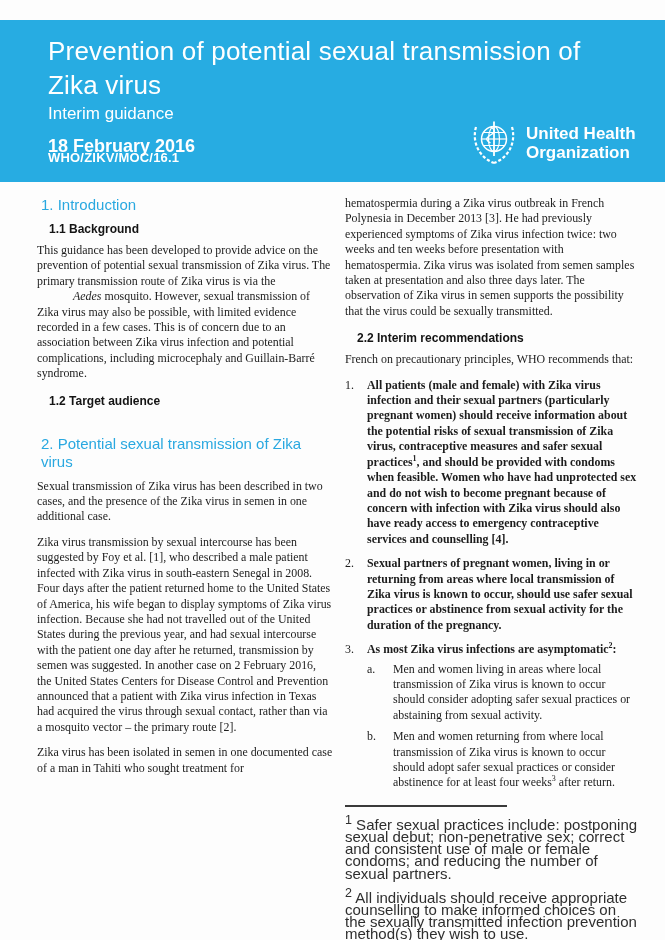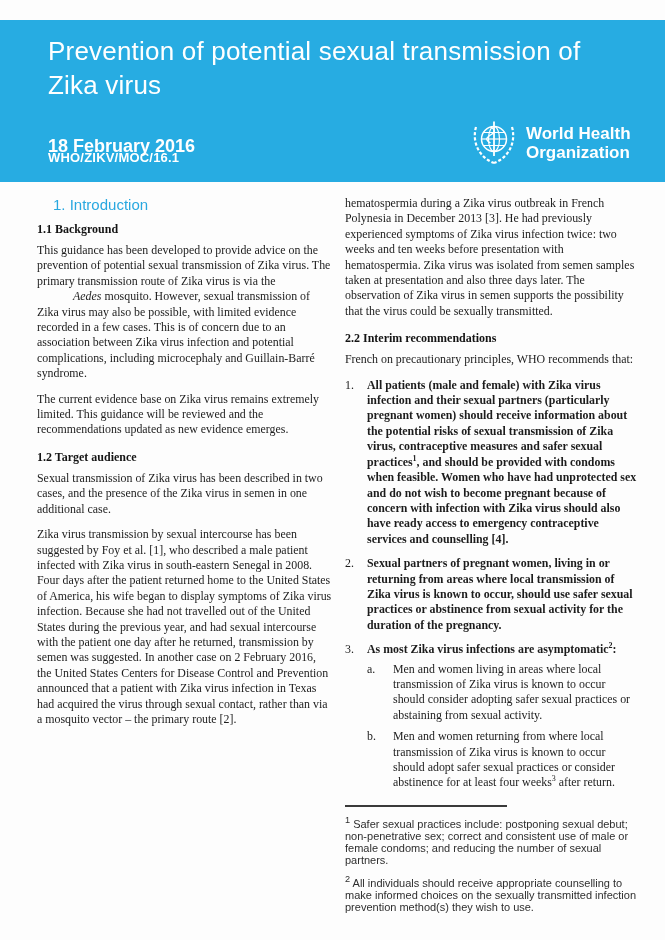--- a/index.html
+++ b/index.html
@@ -36,57 +36,58 @@
     position:absolute; top:196px;
     font-size:11.9px; line-height:15.4px;
     text-align:left;
   }
   .col-left  { left:37px;  width:296px; }
   .col-right { left:345px; width:294px; }
 
   h1.sec {
     font-family:"Liberation Sans", sans-serif;
     color:#29a8e0; font-size:15px; font-weight:400;
-    margin:0 0 8px 16px; line-height:18px;
+    margin:0 0 8px 4px; line-height:18px;
   }
   h1.sec.gap-top { margin-top:26px; }
   h2.sub {
-    font-family:Liberation Serif, serif;
+    font-family:Liberation Sans, sans-serif;
     color:#141414; font-size:12px; font-weight:700;
-    margin:12px 0 6px 0; line-height:15px;
+    margin:12px 0 6px 12px; line-height:15px;
   }
   h2.sub.first { margin-top:2px; }
   p { margin:0 0 10px 0; }
   .it { font-style:italic;margin-left:36px; }
   sup.fnref { font-size:8px; line-height:0; vertical-align:super; }
 
   
   .oli { display:flex; margin:0 0 9px 0; }
   .oli .num { flex:0 0 22px; }
   .oli .txt { flex:1;font-weight:bold; }
   .subli { display:flex; margin:4px 0 6px 22px; }
   .subli .letter { flex:0 0 26px; }
   .subli .txt { flex:1;font-family:Liberation Serif, serif; }
 
   
   .footnotes {
     margin-top:14px;
     font-family:"Liberation Sans", sans-serif;
-    font-size:11px; line-height:12.2px; color:#2e2e2e;
+    font-size:15px; line-height:12.2px; color:#2e2e2e;
   }
   .fn-divider { width:162px; border:0; border-top:2px solid #3a3a3a; margin:0 0 7px 0; }
   .fn { margin:0 0 7px 0; }
 </style>
 </head>
 <body>
 
 <div class="page">
 
   <div class="band">
     <div class="title">Prevention of potential sexual transmission of Zika virus</div>
+    <div class="subtitle">Interim guidance</div>
     <div class="date">18 February 2016</div>
     <div class="doccode">WHO/ZIKV/MOC/16.1</div>
 
     <div class="logo">
       <span>
         <svg width="48" height="50" viewBox="0 0 48 50" fill="none" stroke="#ffffff">
 
           <circle cx="24" cy="21" r="12.5" stroke-width="1.5"></circle>
           <ellipse cx="24" cy="21" rx="5.5" ry="12.5" stroke-width="1.2"></ellipse>
           <line x1="11.5" y1="21" x2="36.5" y2="21" stroke-width="1.2"></line>
@@ -94,36 +95,37 @@
           <line x1="14" y1="27.5" x2="34" y2="27.5" stroke-width="1"></line>
 
           <line x1="24" y1="3.5" x2="24" y2="38" stroke-width="1.8"></line>
           <path d="M20.5,9 c5,3 5,5 0,8 c-5,3 -5,5 0,8" stroke-width="1.4"></path>
 
           <path d="M6,9 C2,23 8,39 24,45" stroke-width="2.2" stroke-dasharray="3.2,2"></path>
           <path d="M42,9 C46,23 40,39 24,45" stroke-width="2.2" stroke-dasharray="3.2,2"></path>
         </svg>
       </span>
       <div class="orgname">
-        <div>World Health</div>
+        <div>United Health</div>
         <div>Organization</div>
       </div>
     </div>
   </div>
 
   <div class="col col-left">
     <h1 class="sec">1. Introduction</h1>
     <h2 class="sub first">1.1 Background</h2>
     <p><span>This guidance has been developed to provide advice on the prevention of potential sexual transmission of Zika virus. The primary transmission route of Zika virus is via the </span><span class="it">Aedes</span><span> mosquito. However, sexual transmission of Zika virus may also be possible, with limited evidence recorded in a few cases. This is of concern due to an association between Zika virus infection and potential complications, including microcephaly and Guillain-Barré syndrome.</span></p>
-    <p>The current evidence base on Zika virus remains extremely limited. This guidance will be reviewed and the recommendations updated as new evidence emerges.</p>
 
     <h2 class="sub">1.2 Target audience</h2>
 
+    <h1 class="sec gap-top">2. Potential sexual transmission of Zika virus</h1>
     <p>Sexual transmission of Zika virus has been described in two cases, and the presence of the Zika virus in semen in one additional case.</p>
     <p>Zika virus transmission by sexual intercourse has been suggested by Foy et al. [1], who described a male patient infected with Zika virus in south-eastern Senegal in 2008. Four days after the patient returned home to the United States of America, his wife began to display symptoms of Zika virus infection. Because she had not travelled out of the United States during the previous year, and had sexual intercourse with the patient one day after he returned, transmission by semen was suggested. In another case on 2 February 2016, the United States Centers for Disease Control and Prevention announced that a patient with Zika virus infection in Texas had acquired the virus through sexual contact, rather than via a mosquito vector – the primary route [2].</p>
+    <p>Zika virus has been isolated in semen in one documented case of a man in Tahiti who sought treatment for</p>
   </div>
 
   <div class="col col-right">
     <p>hematospermia during a Zika virus outbreak in French Polynesia in December 2013 [3]. He had previously experienced symptoms of Zika virus infection twice: two weeks and ten weeks before presentation with hematospermia. Zika virus was isolated from semen samples taken at presentation and also three days later. The observation of Zika virus in semen supports the possibility that the virus could be sexually transmitted.</p>
 
     <h2 class="sub">2.2 Interim recommendations</h2>
     <p>French on precautionary principles, WHO recommends that:</p>
 
     <div class="oli">
       <span class="num">1.</span>

